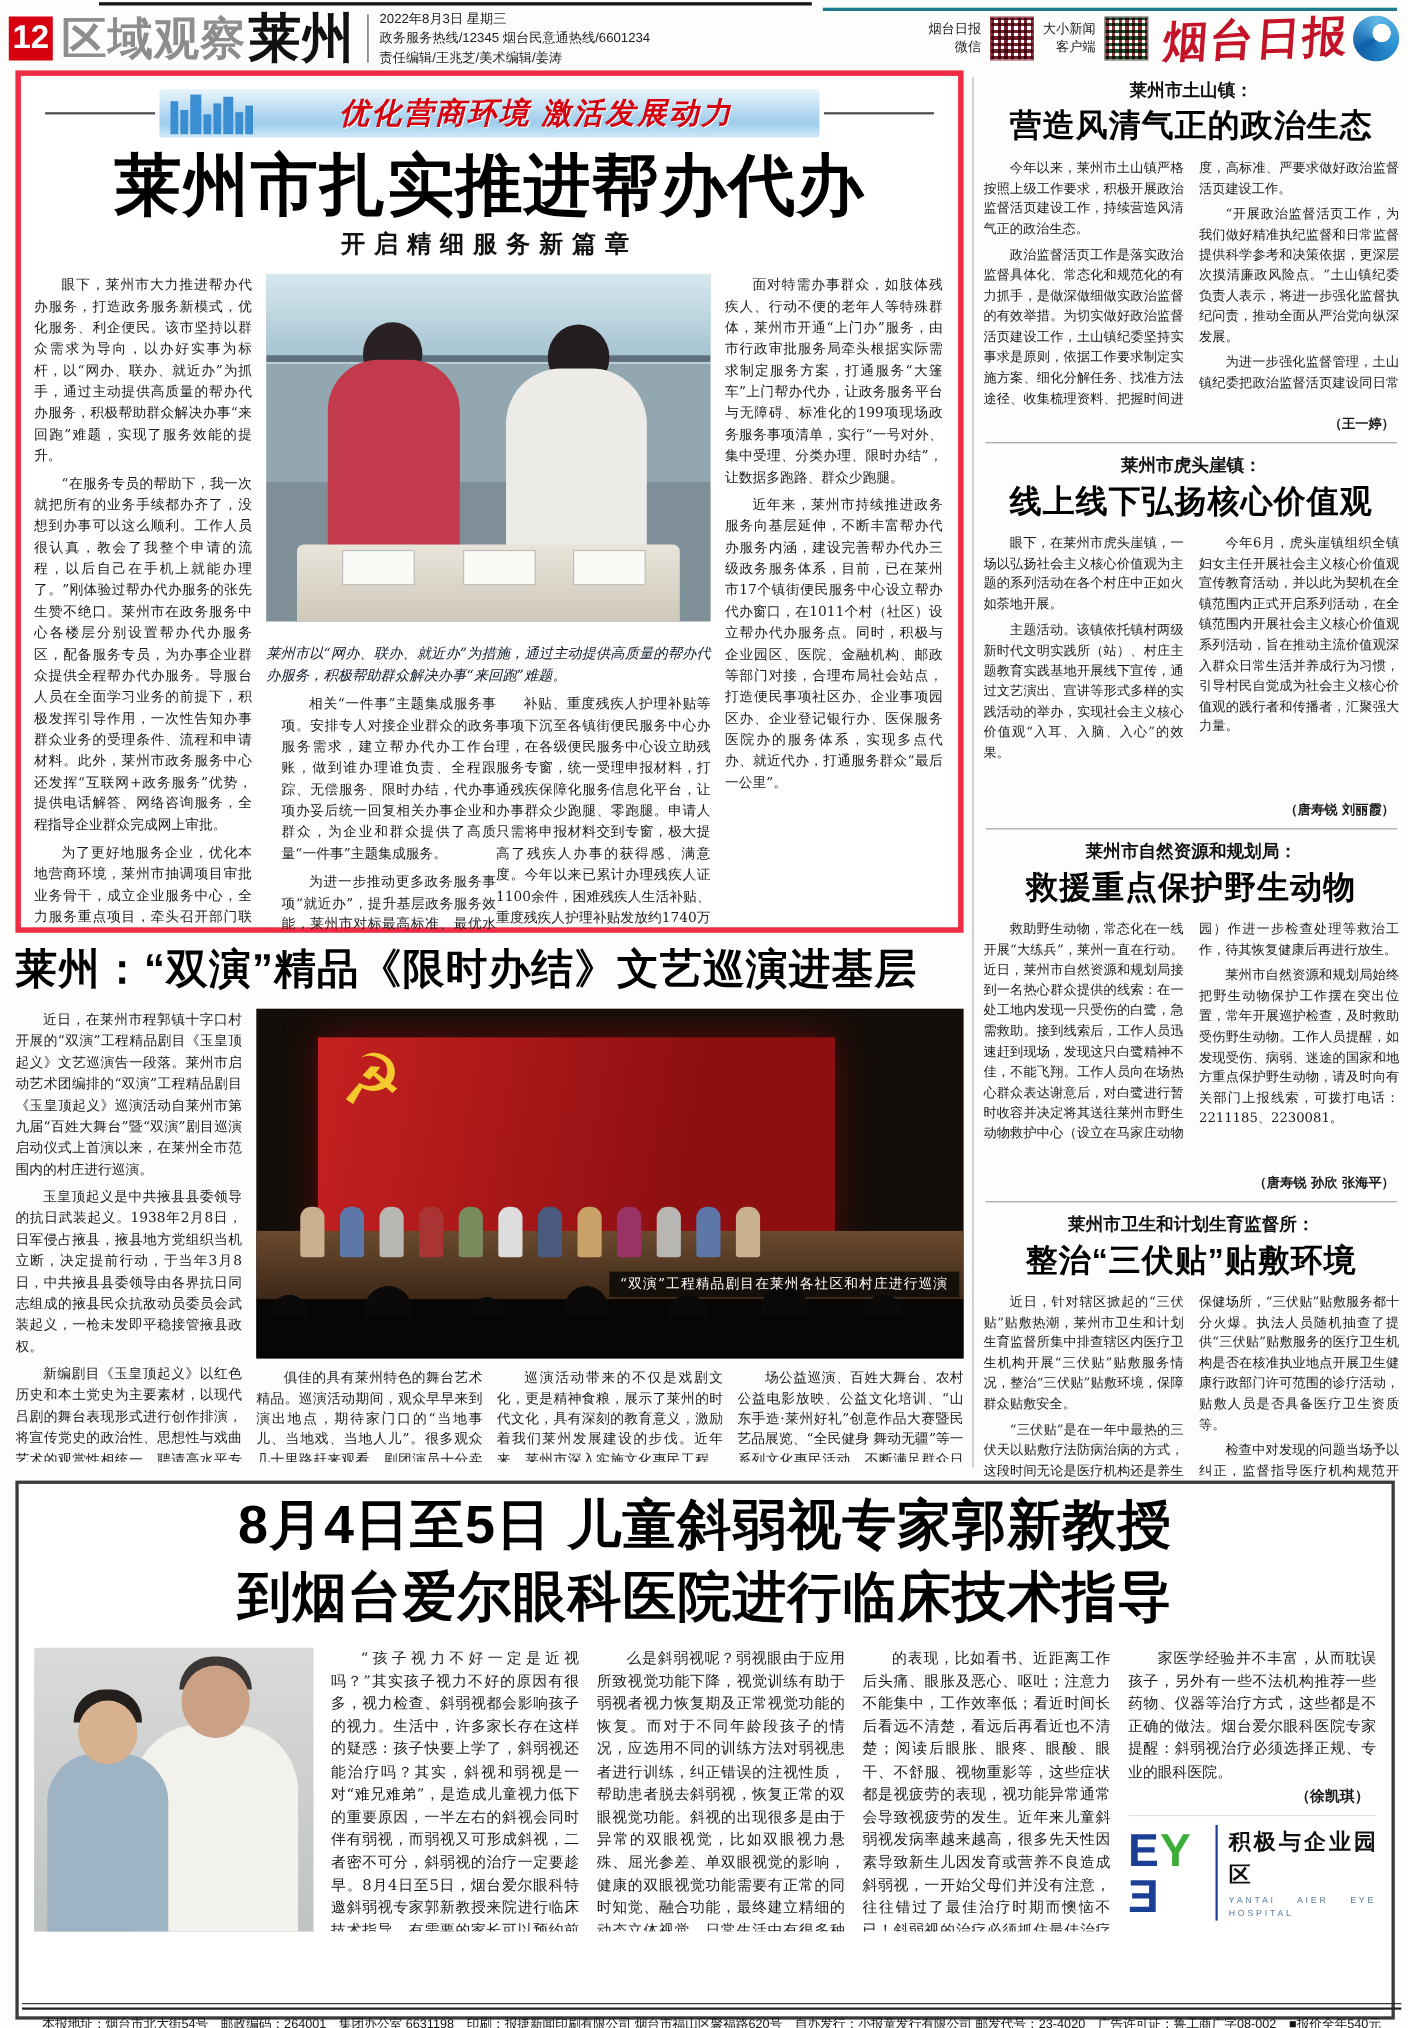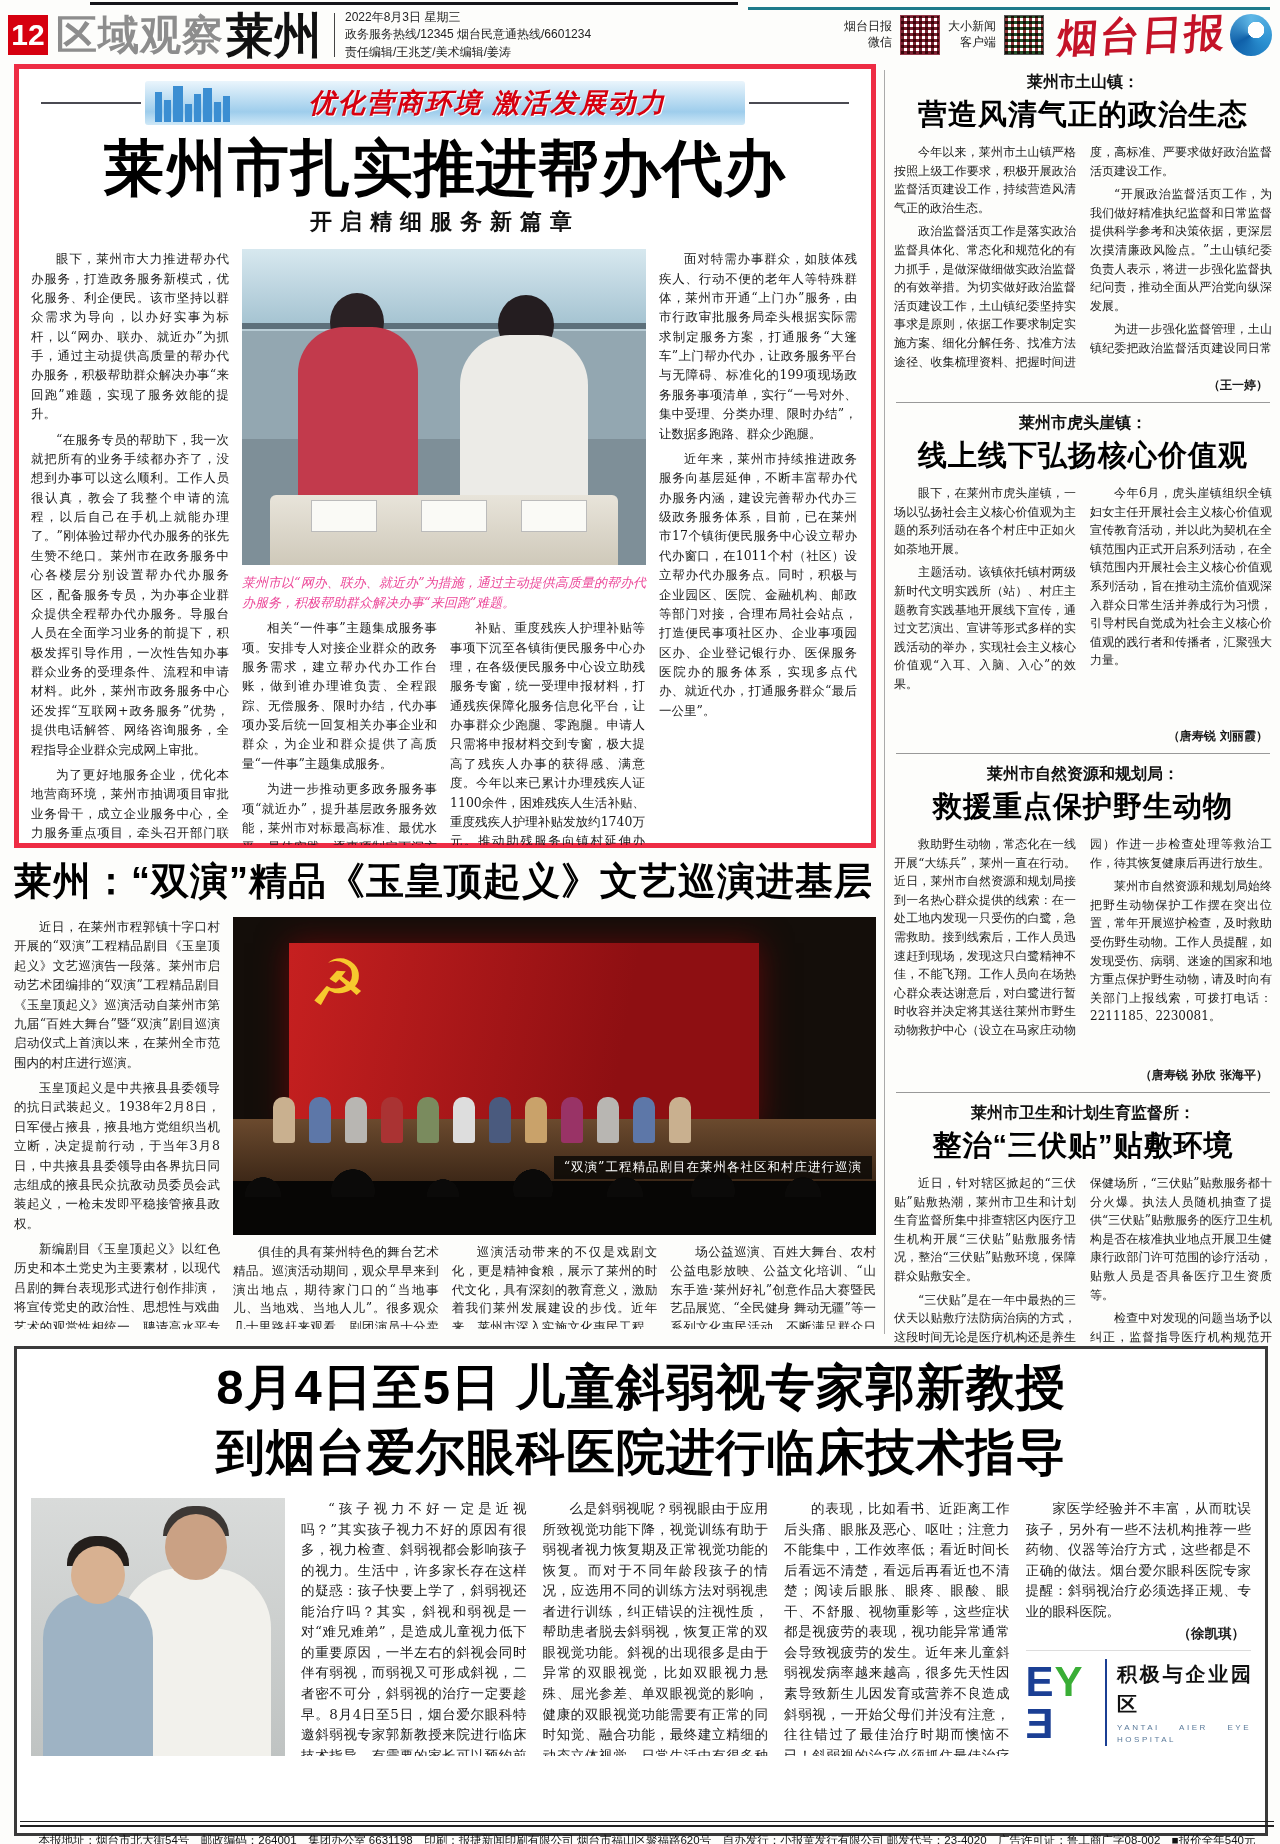--- a/index.html
+++ b/index.html
@@ -47,22 +47,22 @@
   .lcol { width:198px; overflow:hidden; }
   .lmid { width:404px; display:flex; flex-direction:column; }
   .lead-photo { width:404px; height:316px; position:relative; overflow:hidden; background:linear-gradient(#b9cdd6 0 26%, #93a7b1 26% 60%, #7e8f98 60%); }
   .lp-window { position:absolute; top:0; left:0; right:0; height:80px; background:linear-gradient(#d7e8ef,#a6c4d2); border-bottom:6px solid #5d707b; }
   .lp-person1 { position:absolute; left:56px; top:78px; width:120px; height:190px; background:#c23a4c; border-radius:46px 46px 8px 8px; }
   .lp-head1 { position:absolute; left:88px; top:44px; width:54px; height:58px; background:#2a2124; border-radius:50%; }
   .lp-person2 { position:absolute; right:58px; top:86px; width:128px; height:184px; background:#ecebe7; border-radius:50px 50px 8px 8px; }
   .lp-head2 { position:absolute; right:92px; top:46px; width:56px; height:60px; background:#241d20; border-radius:50%; }
   .lp-table { position:absolute; left:28px; bottom:0; width:348px; height:70px; background:linear-gradient(#e8e4da,#cfc9ba); border-radius:6px 6px 0 0; }
   .lp-paper { position:absolute; bottom:34px; width:64px; height:30px; background:#fafaf6; box-shadow:0 0 0 1px #bbb; }
-  .lead-caption { font-style:italic; color:#ec4899; font-size:13px; line-height:1.5; margin-top:8px; text-align:justify; }
-  .lmid-text { display:flex; gap:13px; margin-top:6px; flex:1; overflow:hidden; }
+  .lead-caption { font-style:italic; color:#0f172a; font-size:13px; line-height:1.5; margin-top:20px; text-align:justify; }
+  .lmid-text { display:flex; margin-top:6px; flex:1; overflow:hidden;justify-content:flex-end; }
   .lmid-text .half { width:195px; overflow:hidden; }
 
   
   .vrule { position:absolute; left:884px; top:70px; width:1px; height:1264px; background:#aaa; }
   .sidebar { position:absolute; left:894px; top:66px; width:378px; height:1270px; }
   .sb-article { padding:6px 0 4px; }
   .sb-sep { height:1px; background:#999; margin:4px 2px; }
   .sb-kicker { text-align:center; font-size:16px; font-weight:700; color:#111; }
   .sb-headline { text-align:center; font-family:"Liberation Sans",sans-serif; font-weight:900; font-size:29px; color:#000; margin:2px 0 8px; letter-spacing:1px; }
   .sb-body { column-count:2; column-gap:14px; font-size:12px; line-height:1.55; text-align:justify; overflow:hidden; }
@@ -267,21 +267,21 @@
       <div class="sb-body">
         <p>近日，针对辖区掀起的“三伏贴”贴敷热潮，莱州市卫生和计划生育监督所集中排查辖区内医疗卫生机构开展“三伏贴”贴敷服务情况，整治“三伏贴”贴敷环境，保障群众贴敷安全。</p>
         <p>“三伏贴”是在一年中最热的三伏天以贴敷疗法防病治病的方式，这段时间无论是医疗机构还是养生保健场所，“三伏贴”贴敷服务都十分火爆。执法人员随机抽查了提供“三伏贴”贴敷服务的医疗卫生机构是否在核准执业地点开展卫生健康行政部门许可范围的诊疗活动，贴敷人员是否具备医疗卫生资质等。</p>
         <p>检查中对发现的问题当场予以纠正，监督指导医疗机构规范开展“三伏贴”贴敷服务，为群众营造安全、卫生的贴敷环境，切实保障人民群众健康权益，使医疗卫生监督检查落到实处，打造立竿见效。</p>
       </div>
       <div class="sb-byline">（唐寿锐 史桂芳）</div>
     </div>
   </div>
 
   <div class="culture">
-    <div class="cu-headline">莱州：“双演”精品《玉皇顶起义》文艺巡演进基层</div>
+    <div class="cu-headline">莱州：“双演”精品《限时办结》文艺巡演进基层</div>
     <div class="cu-main">
       <div class="cu-left">
         <p>近日，在莱州市程郭镇十字口村开展的“双演”工程精品剧目《玉皇顶起义》文艺巡演告一段落。莱州市启动艺术团编排的“双演”工程精品剧目《玉皇顶起义》巡演活动自莱州市第九届“百姓大舞台”暨“双演”剧目巡演启动仪式上首演以来，在莱州全市范围内的村庄进行巡演。</p>
         <p>玉皇顶起义是中共掖县县委领导的抗日武装起义。1938年2月8日，日军侵占掖县，掖县地方党组织当机立断，决定提前行动，于当年3月8日，中共掖县县委领导由各界抗日同志组成的掖县民众抗敌动员委员会武装起义，一枪未发即平稳接管掖县政权。</p>
         <p>新编剧目《玉皇顶起义》以红色历史和本土党史为主要素材，以现代吕剧的舞台表现形式进行创作排演，将宣传党史的政治性、思想性与戏曲艺术的观赏性相统一，聘请高水平专家编剧、导演、作曲，把吕剧经典唱段与现代舞台艺术相结合，着力打造思想性、艺术性、观赏性</p>
       </div>
       <div class="cu-right">
         <div class="cu-photo">
           <div class="cu-flag"></div>
           <div class="cu-emblem">☭</div>

